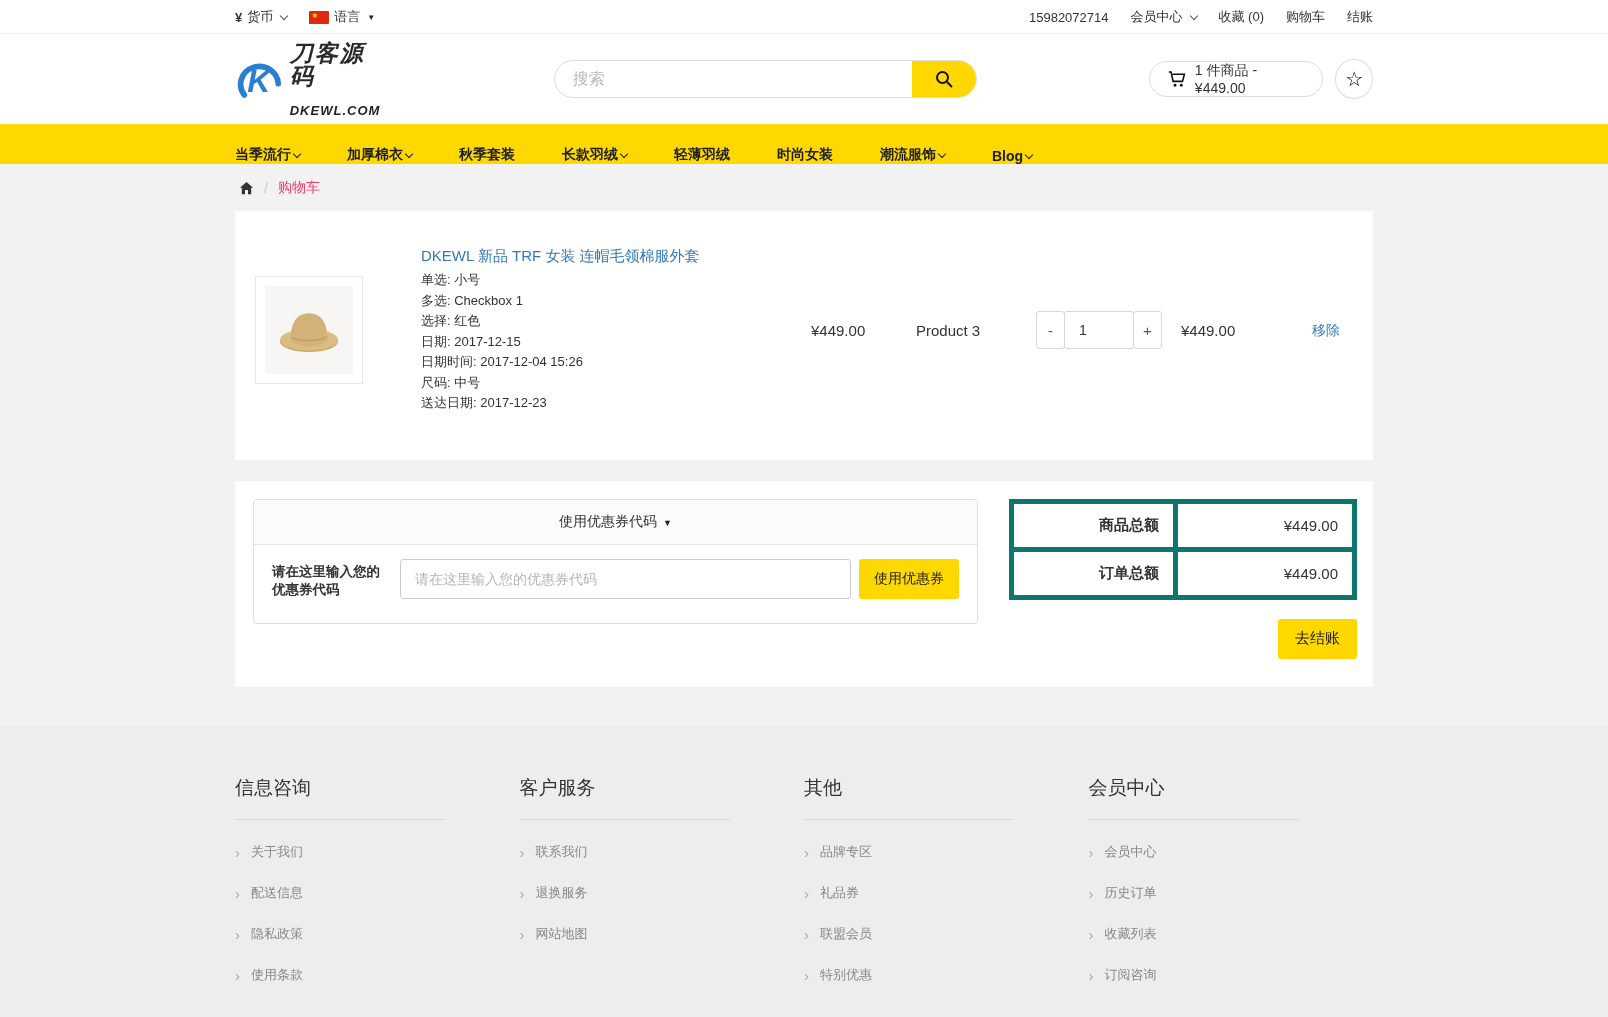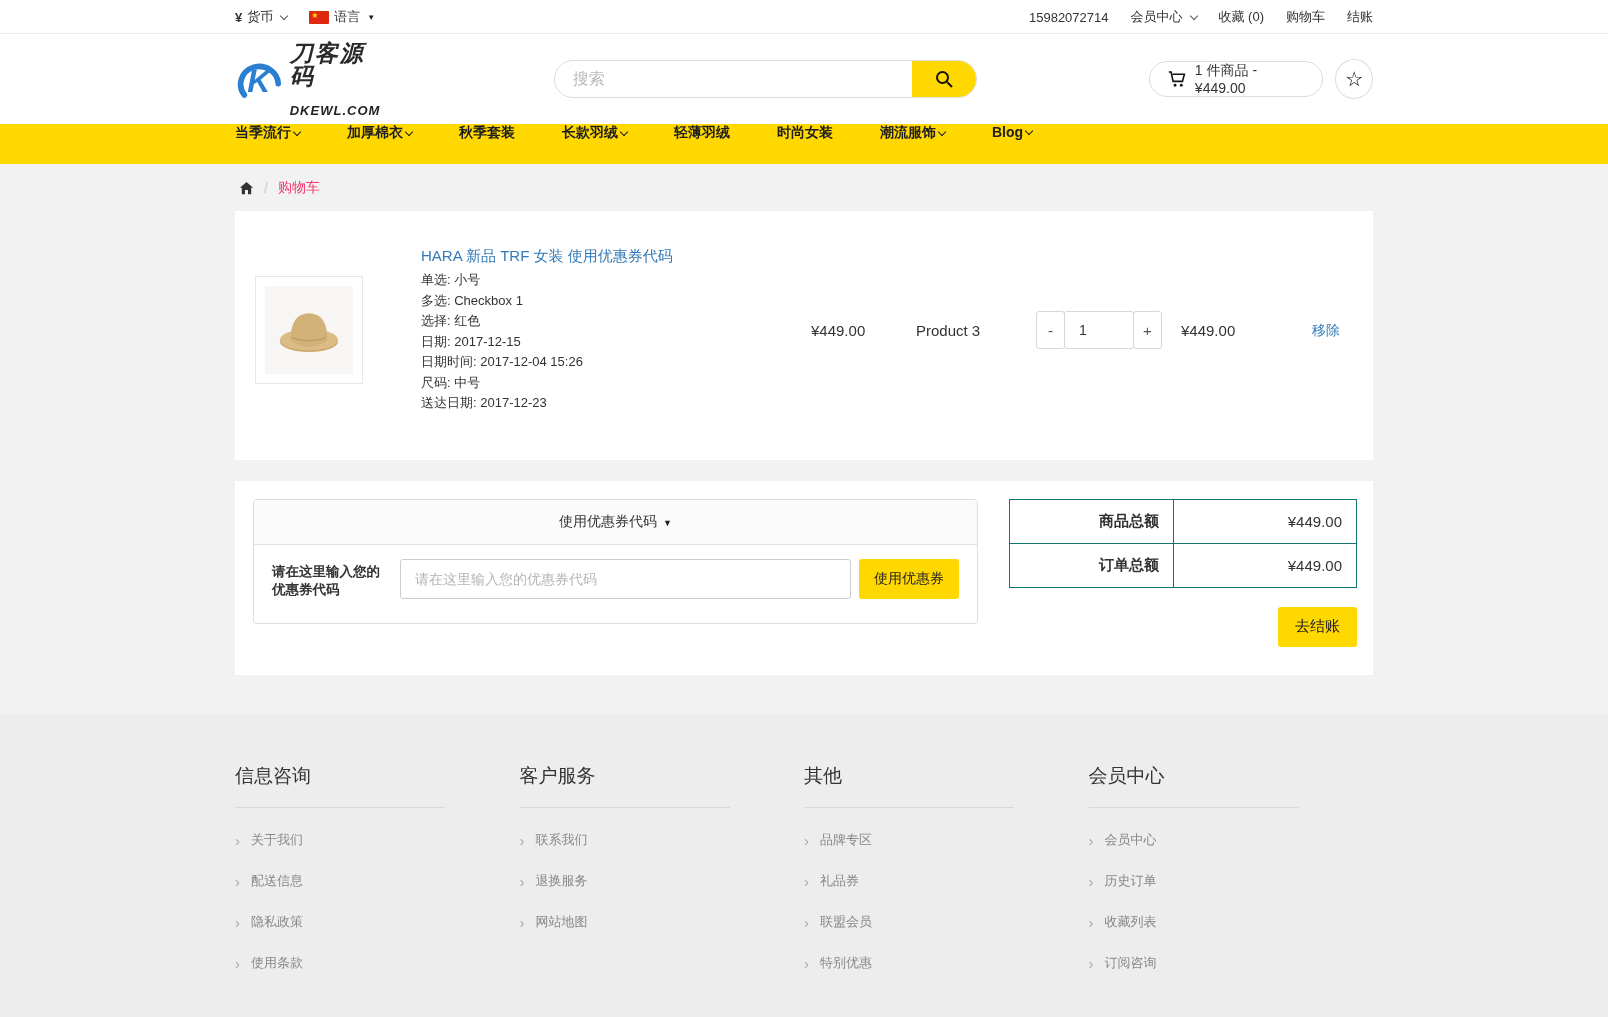--- a/index.html
+++ b/index.html
@@ -33,21 +33,21 @@
   .search-wrap input::placeholder { color:#b8b8b8; }
   .search-btn { width:64px; border:0; background:var(--yellow,#ffd800); cursor:pointer;
                 display:flex; align-items:center; justify-content:center; }
   .cart-pill { margin-left:172px; height:36px; border:1px solid #ddd; border-radius:18px; background:#fff;
                display:flex; align-items:center; gap:8px; padding:0 18px; font-size:14px; color:#333; cursor:pointer; }
   .star-btn { margin-left:12px; width:40px; height:40px; border:1px solid #ddd; border-radius:50%; background:#fff;
               display:flex; align-items:center; justify-content:center; font-size:18px; color:#222; cursor:pointer; }
 
   
   .mainnav { background:#ffd800; height:40px; }
-  .nav-inner { display:flex; align-items:flex-start; height:40px; gap:47px; }
+  .nav-inner { display:flex; align-items:flex-end; height:40px; gap:47px; }
   .nav-item { font-size:14px; font-weight:bold; color:#1f1f1f; cursor:pointer; display:inline-flex; align-items:center; }
   .nav-item .chev { border-color:#1f1f1f; }
 
   
   .breadcrumb { display:flex; align-items:center; gap:10px; padding:15px 0 14px 4px; font-size:14px; }
   .crumb-sep { color:#ccc; }
   .crumb-current { color:#ee3b6e; cursor:pointer; }
 
   
   .panel { background:#fff; margin-bottom:21px; }
@@ -76,21 +76,21 @@
   .coupon-body { padding:14px 18px 24px; display:flex; gap:16px; }
   .coupon-label { width:112px; font-size:13.5px; font-weight:bold; line-height:18px; padding-top:4px; }
   .coupon-field { flex:1; display:flex; gap:8px; }
   .coupon-field input { flex:1; height:40px; border:1px solid #ccc; border-radius:3px; padding:0 14px;
                         font-size:14px; color:#333; outline:none; font-family:inherit; }
   .coupon-field input::placeholder { color:#b5b5b5; }
   .btn-yellow { background:#ffd800; border:0; border-radius:3px; color:#1f1f1f; font-size:14px;
                 padding:0 15px; height:40px; cursor:pointer; font-family:Liberation Serif, serif; }
   .totals-col { width:348px; }
   .totals-table { width:100%; border-collapse:collapse; }
-  .totals-table td { border:1px solid #0f766e; height:39px; font-size:15px; padding:12px 14px; text-align:right; }
+  .totals-table td { border:5px solid #0f766e; height:39px; font-size:15px; padding:12px 14px; text-align:right; }
   .totals-table .t-label { font-weight:bold; width:164px; }
   .checkout-row { display:flex; justify-content:flex-end; margin-top:19px; }
   .checkout-btn { height:40px; font-size:15px; padding:0 17px; }
 
   
   footer { background:#ededed; padding:50px 0 40px; margin-top:38px; }
   .footer-grid { display:grid; grid-template-columns:repeat(4,1fr); }
   .f-col h5 { font-size:19px; font-weight:400; color:#333; }
   .f-divider { width:210px; border-bottom:1px solid #d9d9d9; margin:18px 0 12px; }
   .f-link { display:flex; align-items:center; gap:11px; height:41px; font-size:13px; color:#888; cursor:pointer; }
@@ -214,21 +214,21 @@
           <svg width="88" height="88" viewBox="0 0 100 100">
             <rect width="100" height="100" fill="#f7f6f4"></rect>
             <ellipse cx="50" cy="63" rx="33" ry="12" fill="#cda96f"></ellipse>
             <ellipse cx="50" cy="61" rx="33" ry="12" fill="#dbbc85"></ellipse>
             <path d="M29 62 q0 -31 21 -31 q21 0 21 31 q-10 7 -21 7 q-11 0 -21 -7 Z" fill="#d3b27a"></path>
             <path d="M31 58 q4 4 19 4 q15 0 19 -4" stroke="#bf9c63" stroke-width="1.5" fill="none"></path>
           </svg>
         </div>
       </div>
       <div class="p-opts">
-        <a class="p-name">HARA 新品 TRF 女装 使用优惠券代码</a>
+        <a class="p-name">DKEWL 新品 TRF 女装 连帽毛领棉服外套</a>
         <div>单选: 小号</div>
         <div>多选: Checkbox 1</div>
         <div>选择: 红色</div>
         <div>日期: 2017-12-15</div>
         <div>日期时间: 2017-12-04 15:26</div>
         <div>尺码: 中号</div>
         <div>送达日期: 2017-12-23</div>
       </div>
       <div class="money">¥449.00</div>
       <div class="money">Product 3</div>

